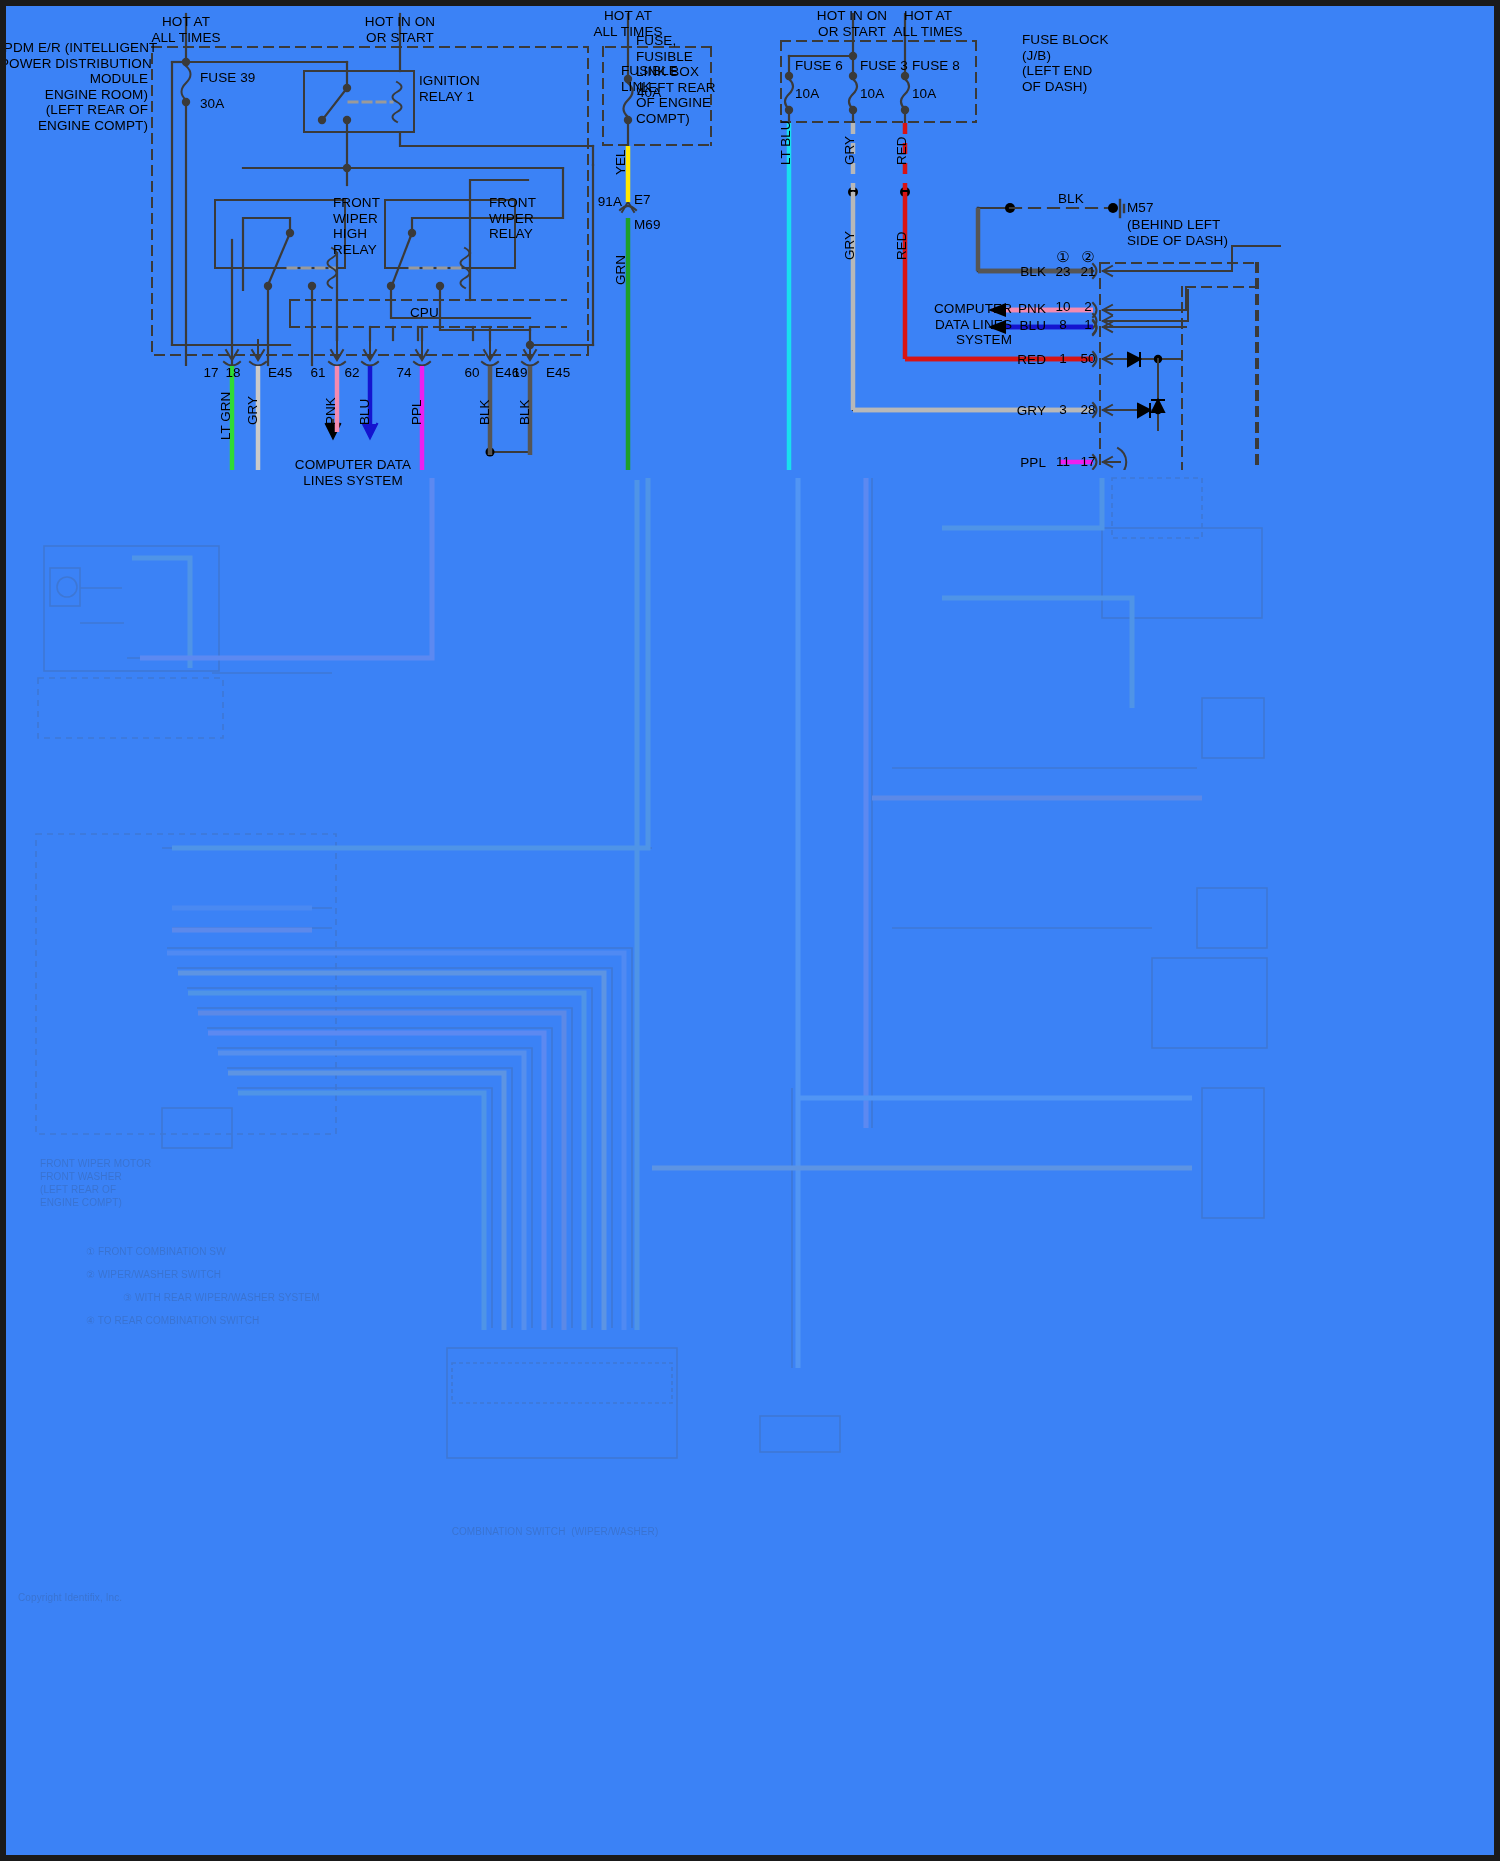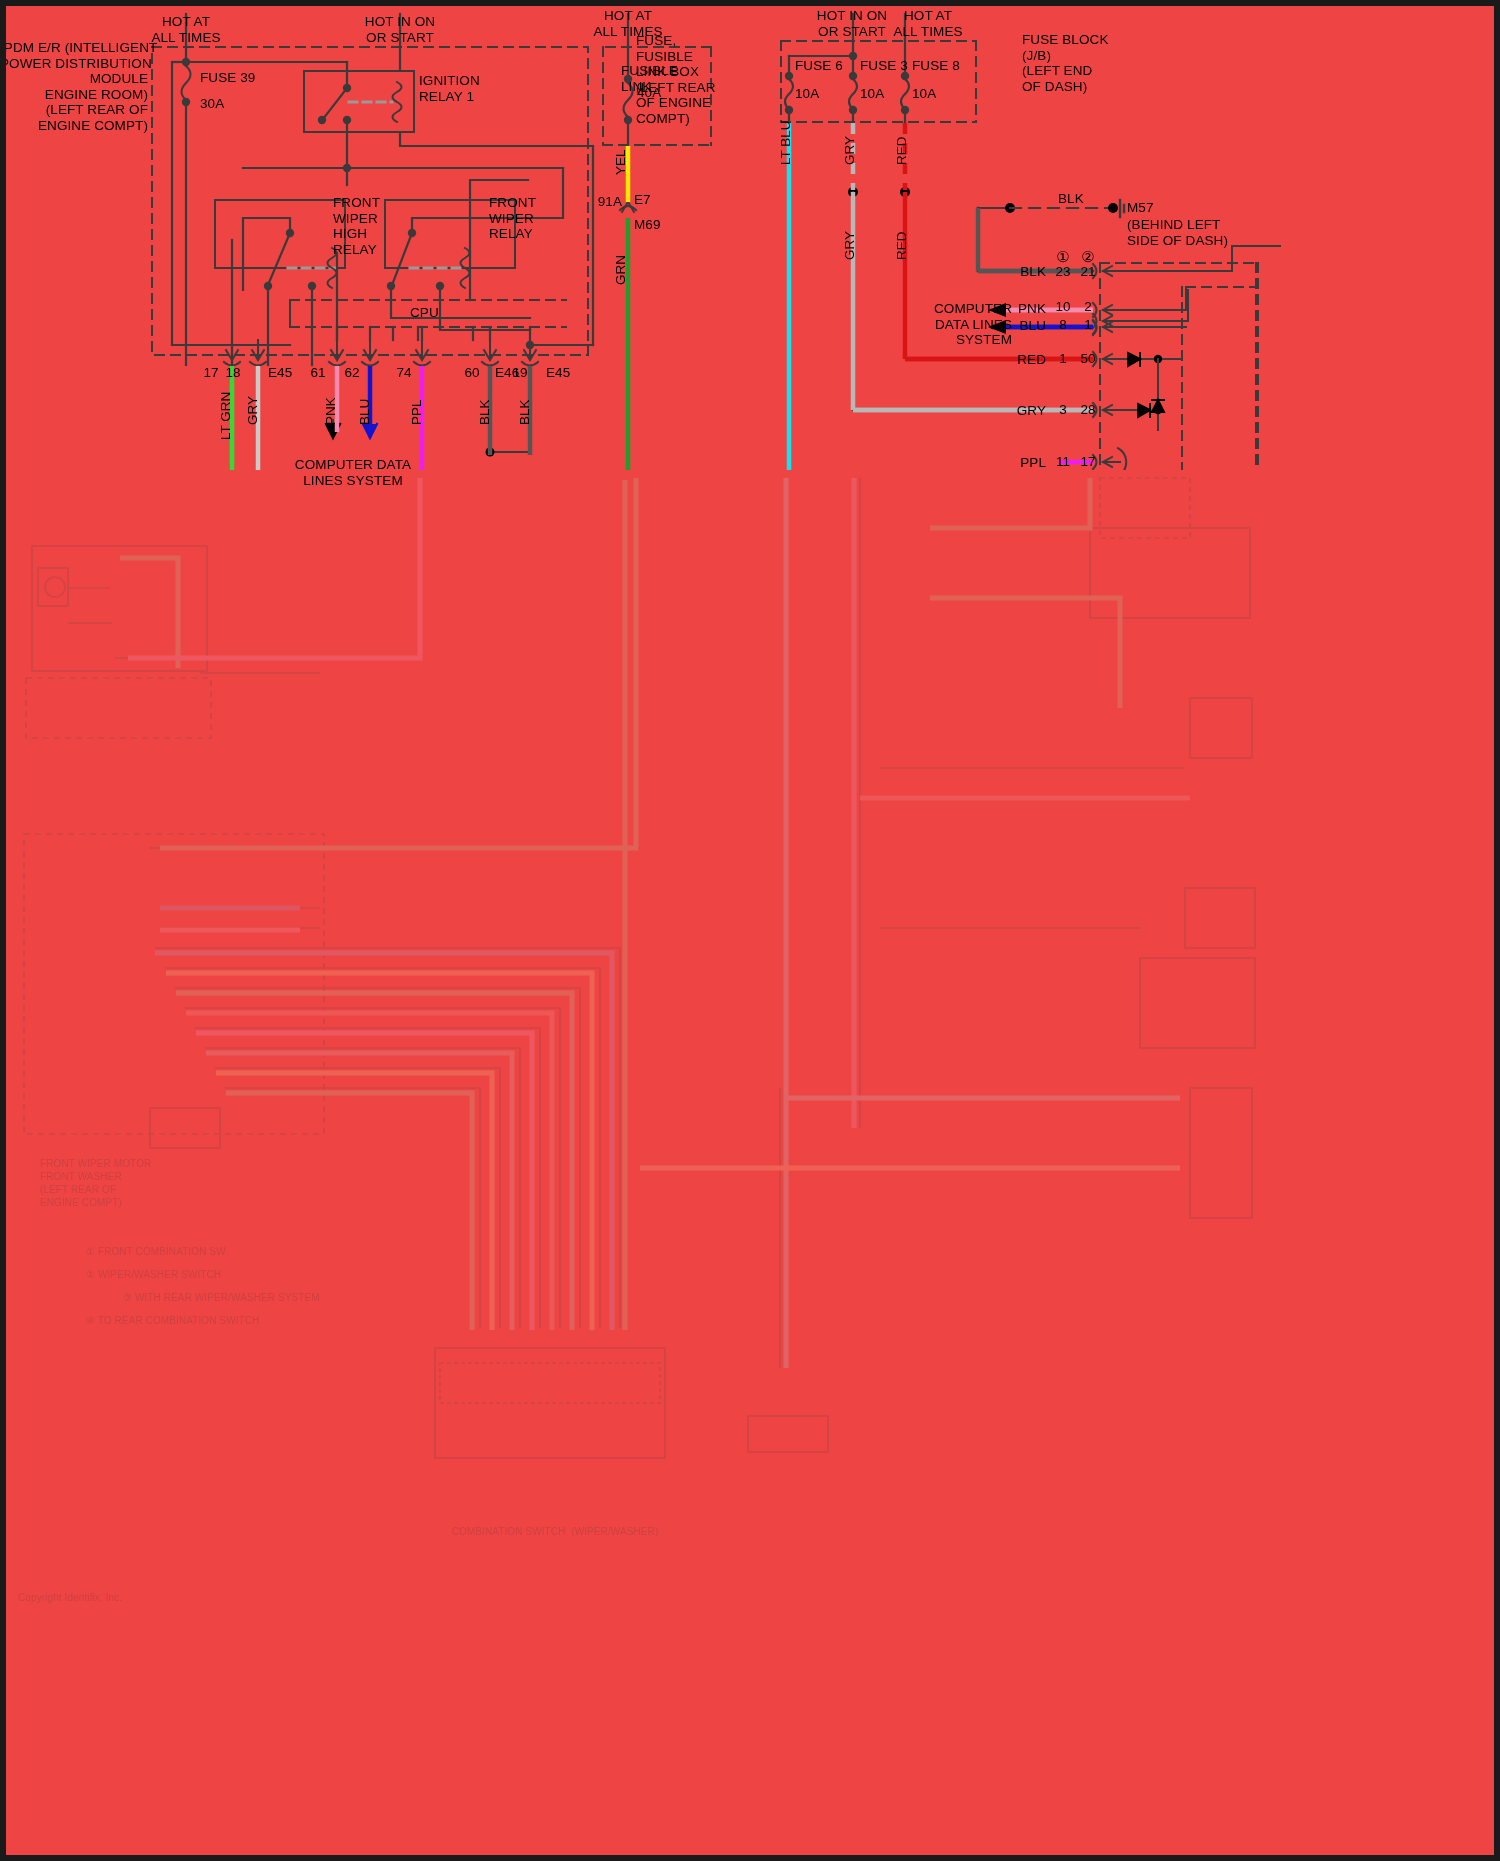--- a/index.html
+++ b/index.html
@@ -1,26 +1,26 @@
 <!DOCTYPE html>
 <html><head>
 <meta charset="utf-8">
 <style>
   html,body{margin:0;padding:0;background:#fff;}
   body{font-family:"Liberation Sans",sans-serif;}
-  #page{position:relative;width:1500px;height:1861px;background:#ef4444;overflow:hidden;}
+  #page{position:relative;width:1500px;height:1861px;background:#3b82f6;overflow:hidden;}
   #frame{position:absolute;inset:0;border:6px solid #1a1a1a;box-sizing:border-box;}
   .lyr{position:absolute;inset:0;}
   .txt{position:absolute;font-size:13.5px;line-height:15.5px;color:#000;white-space:pre;letter-spacing:0.1px;}
   .txt.c{text-align:center;}
   .txt.r{text-align:right;}
   .vtxt{position:absolute;font-size:13.5px;color:#000;white-space:nowrap;
         transform-origin:0 0;transform:rotate(-90deg);}
   
-  #faded{position:absolute;left:0;top:468px;width:1420px;height:1393px;opacity:0.19;filter:saturate(0.85);}
+  #faded{position:absolute;left:0;top:468px;width:1420px;height:1393px;opacity:0.19;filter:saturate(0.85);padding-left:12px;}
   #faded .txt{font-size:10px;line-height:11px;color:#333;}
   svg{display:block;}
 </style>
 </head>
 <body>
 
 <div id="page">
 
   <div class="lyr">
 

